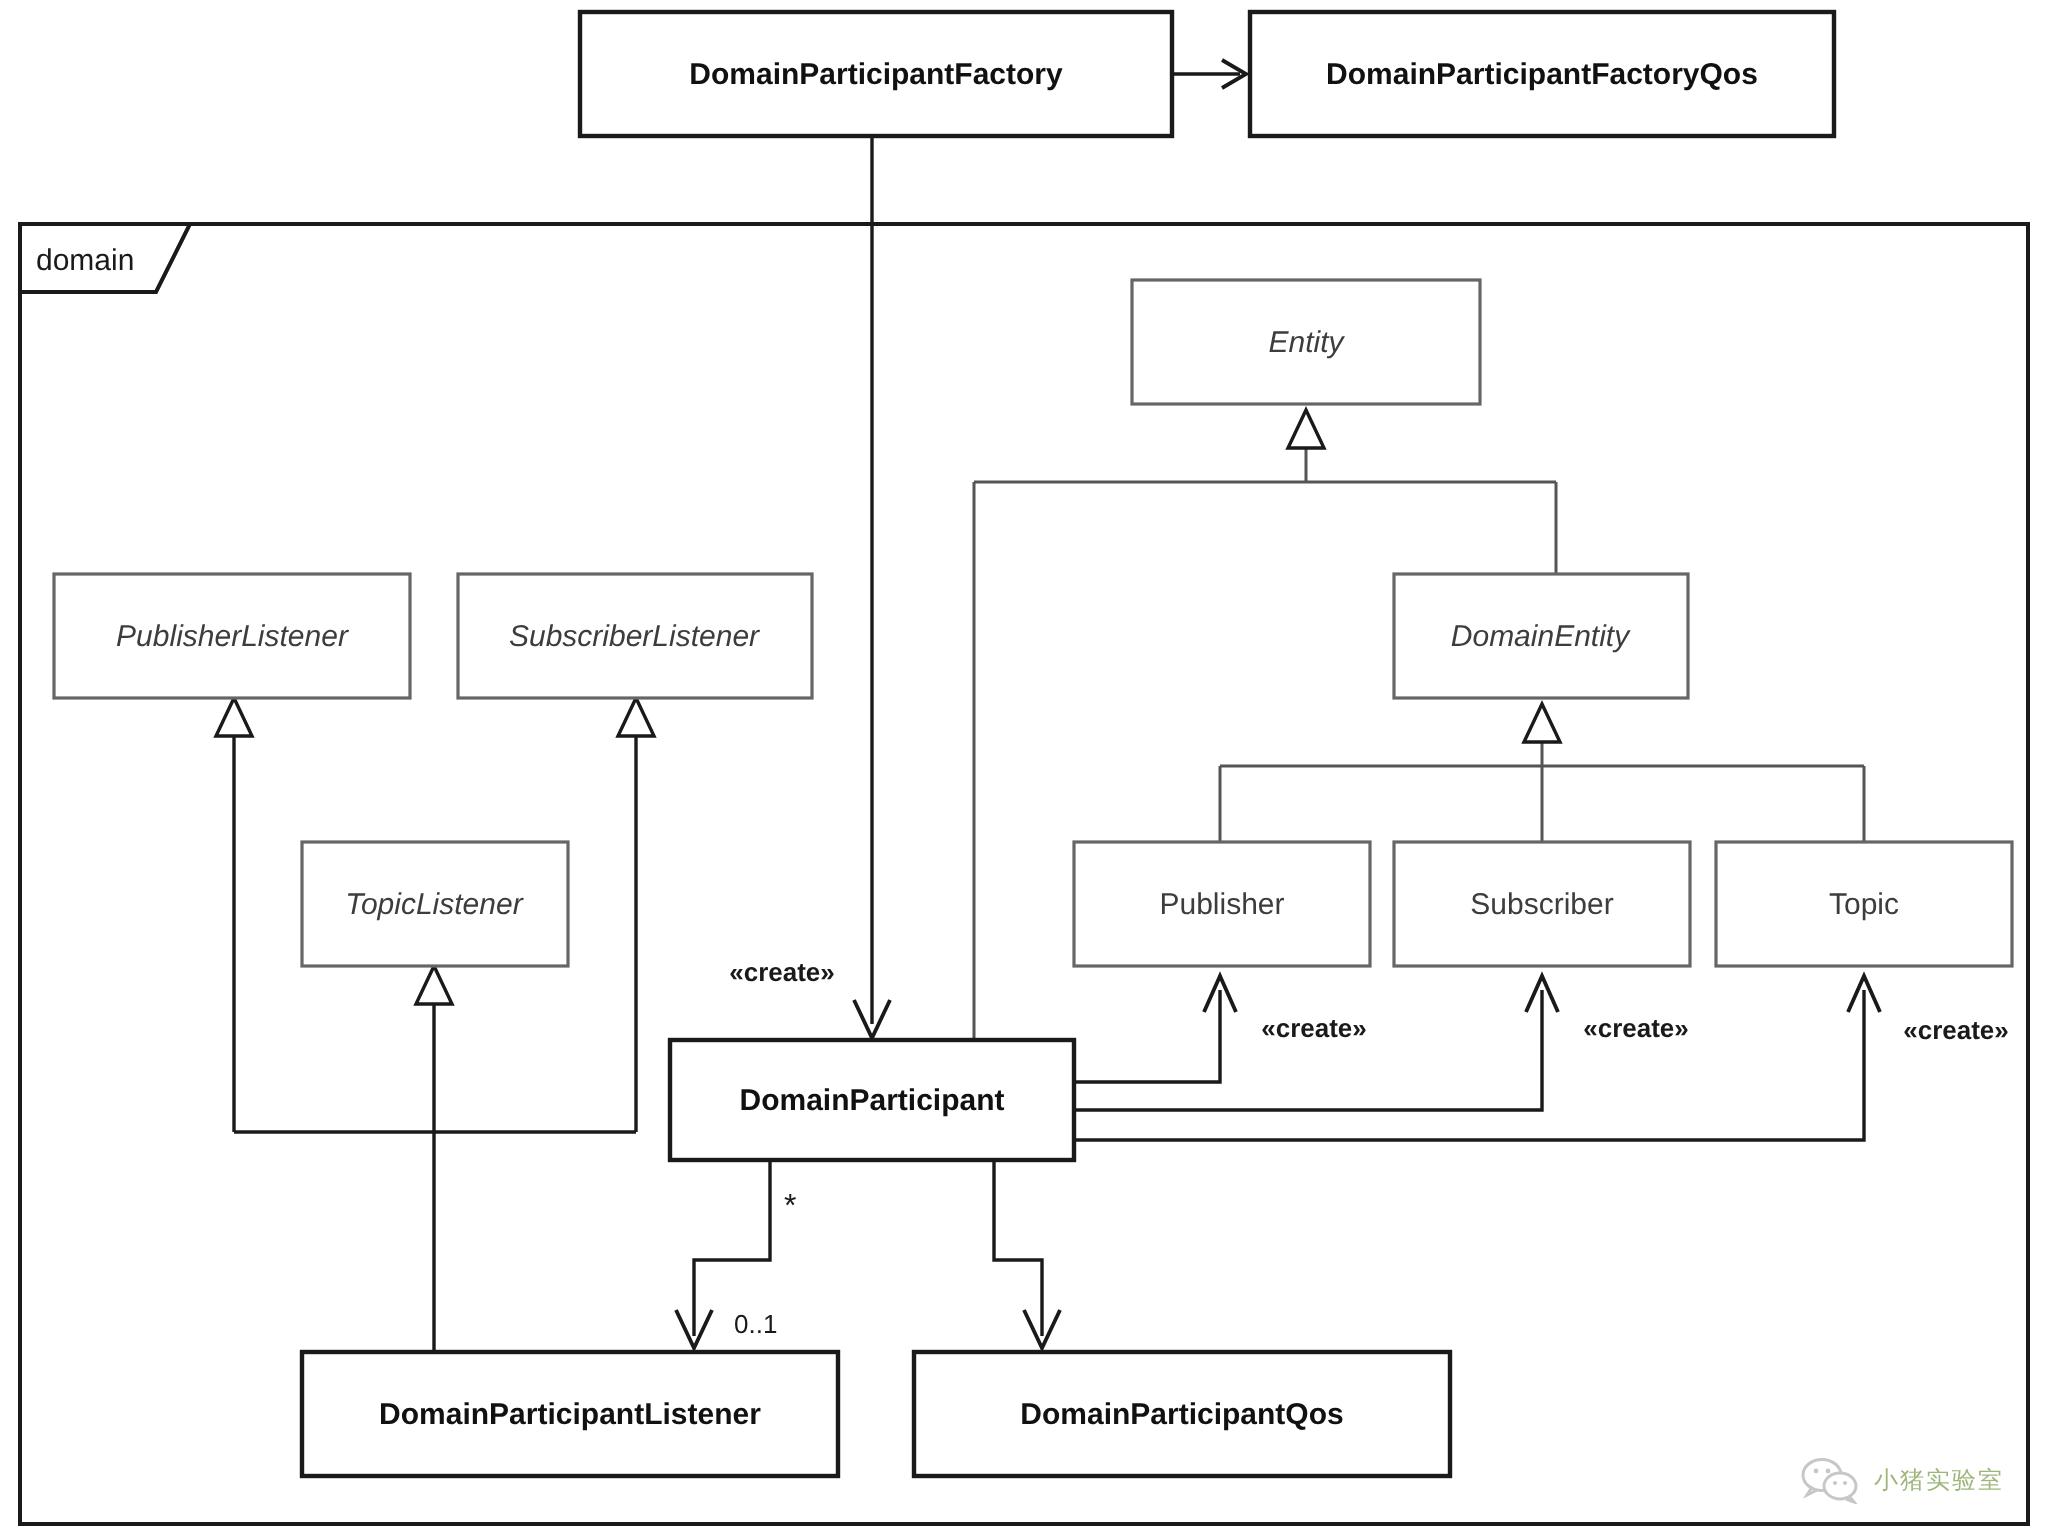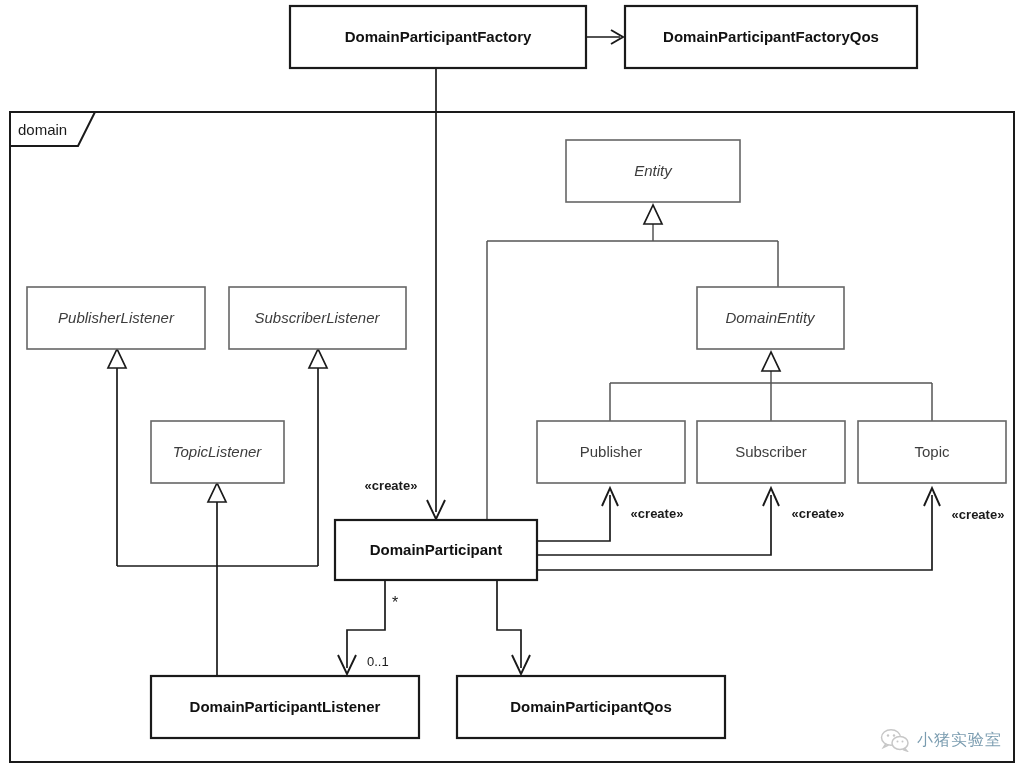--- a/index.html
+++ b/index.html
@@ -107,22 +107,22 @@
     right: 22px;
     bottom: 18px;
     display: flex;
     align-items: center;
     gap: 7px;
     opacity: 0.55;
     pointer-events: none;
   }
   .watermark .wm-text {
     font-family: "DejaVu Sans", sans-serif;
-    font-size: 16px;
-    color: #0c4a6e;
+    font-size: 12px;
+    color: #4d7c0f;
     letter-spacing: 1px;
     white-space: nowrap;
   }
 </style>
 </head>
 <body>
 
 <div id="canvas">
 
   <svg class="diagram" viewBox="0 0 1024 770">

